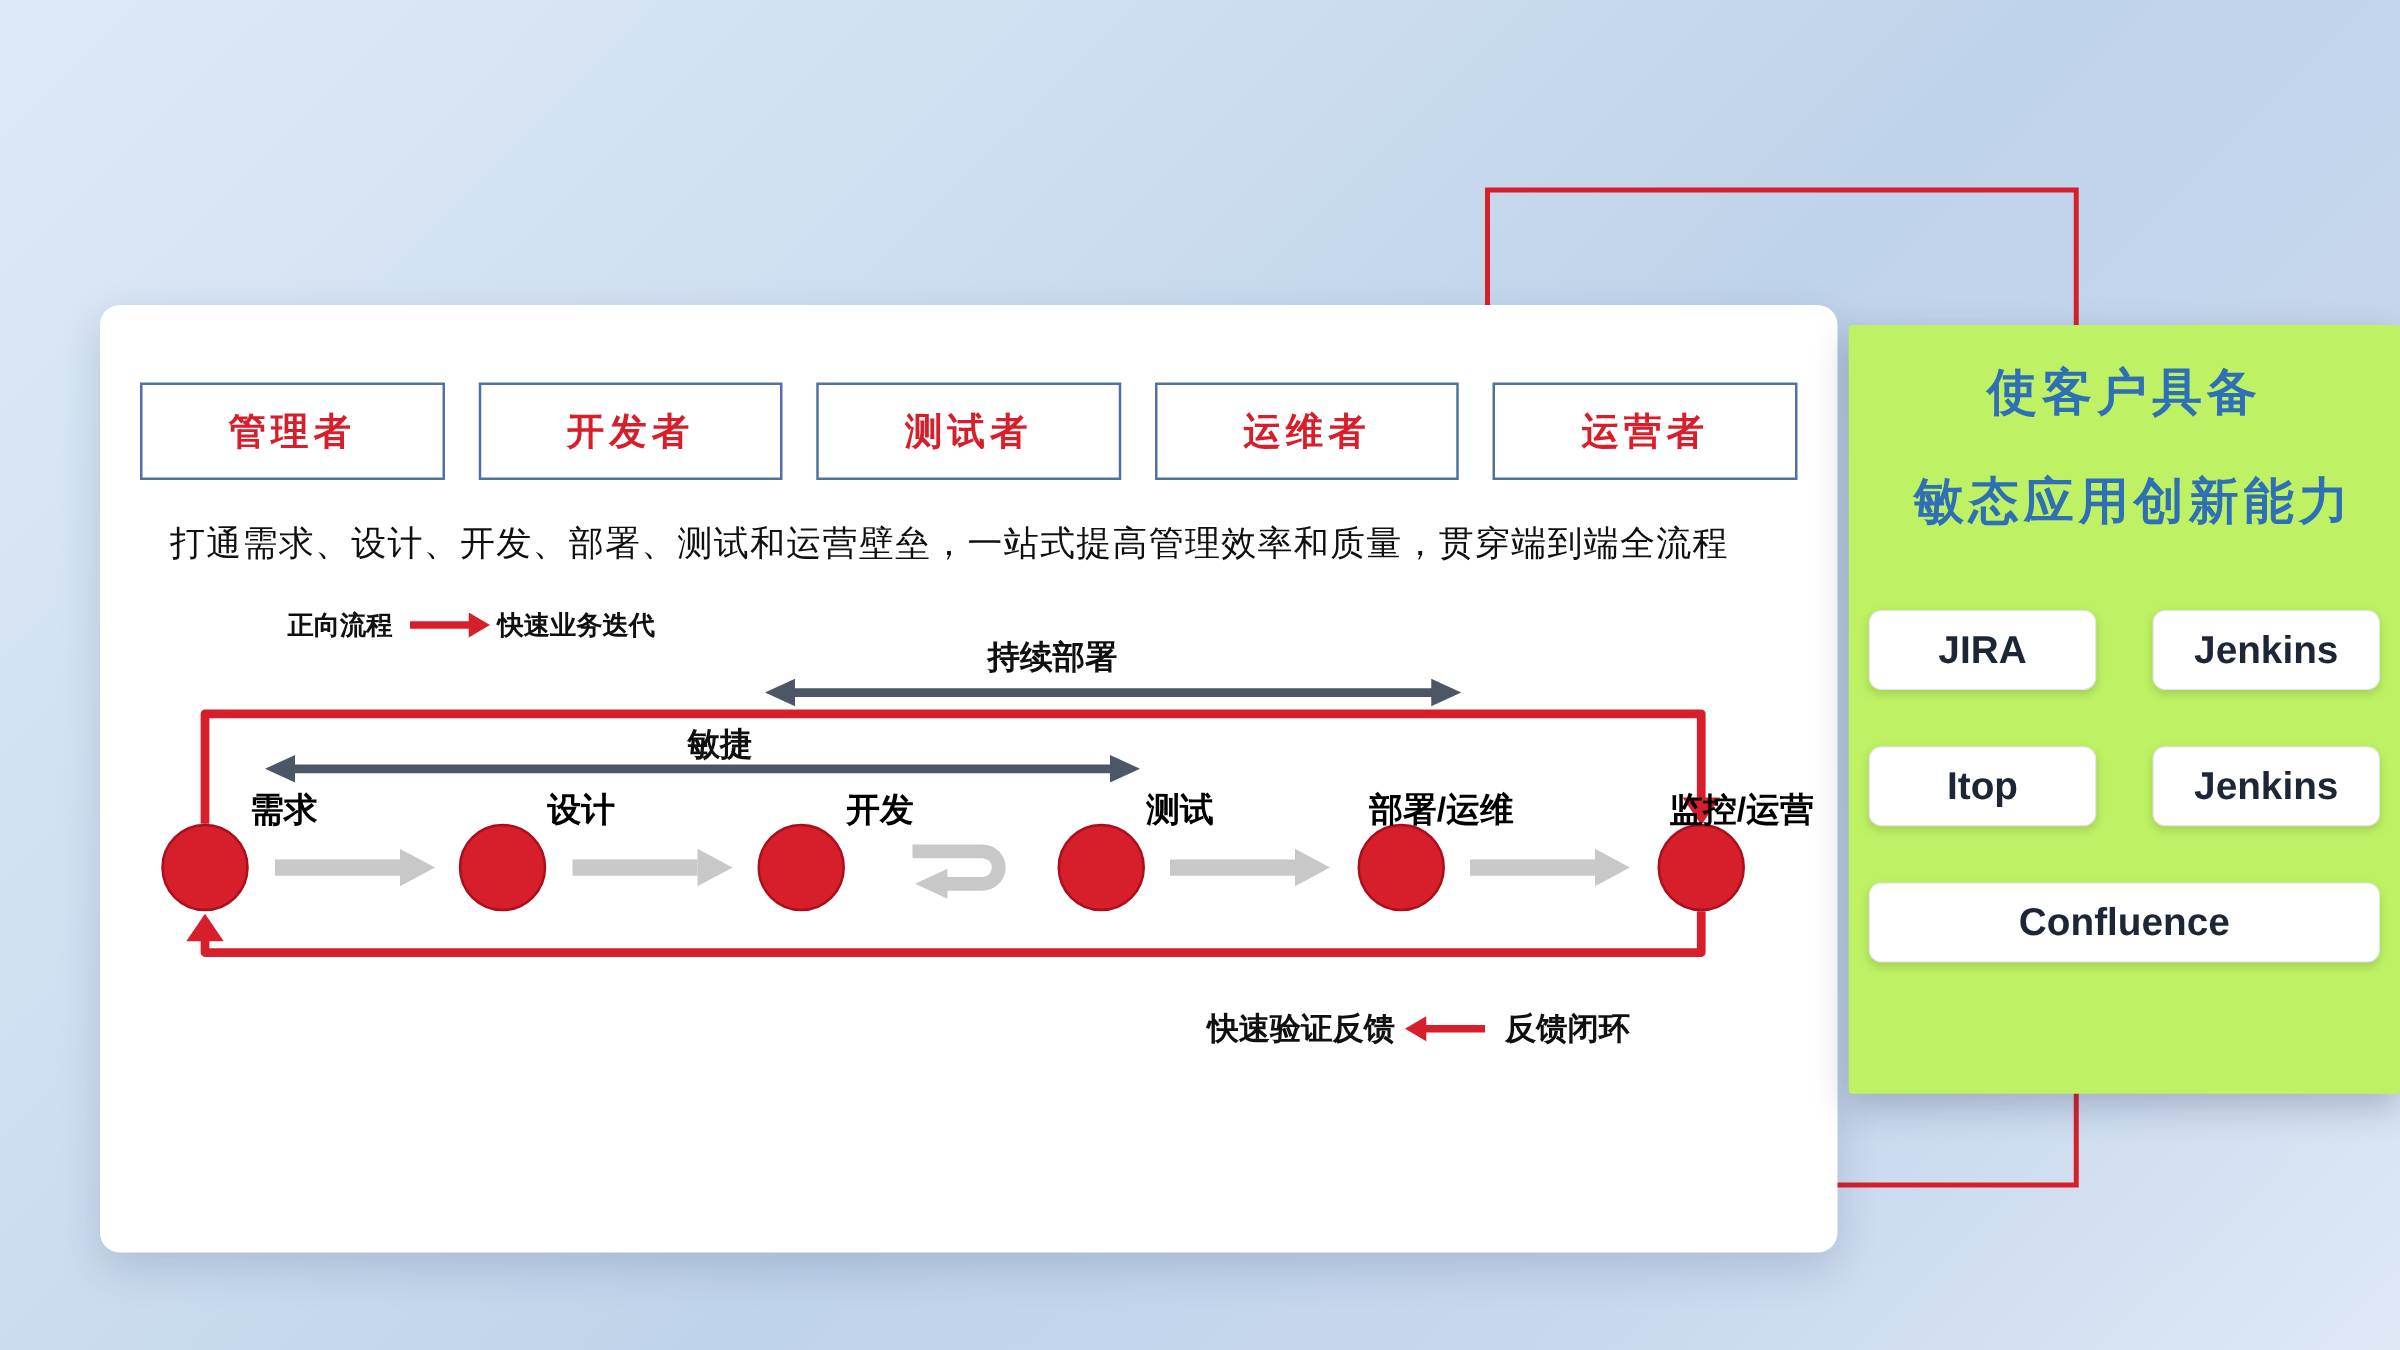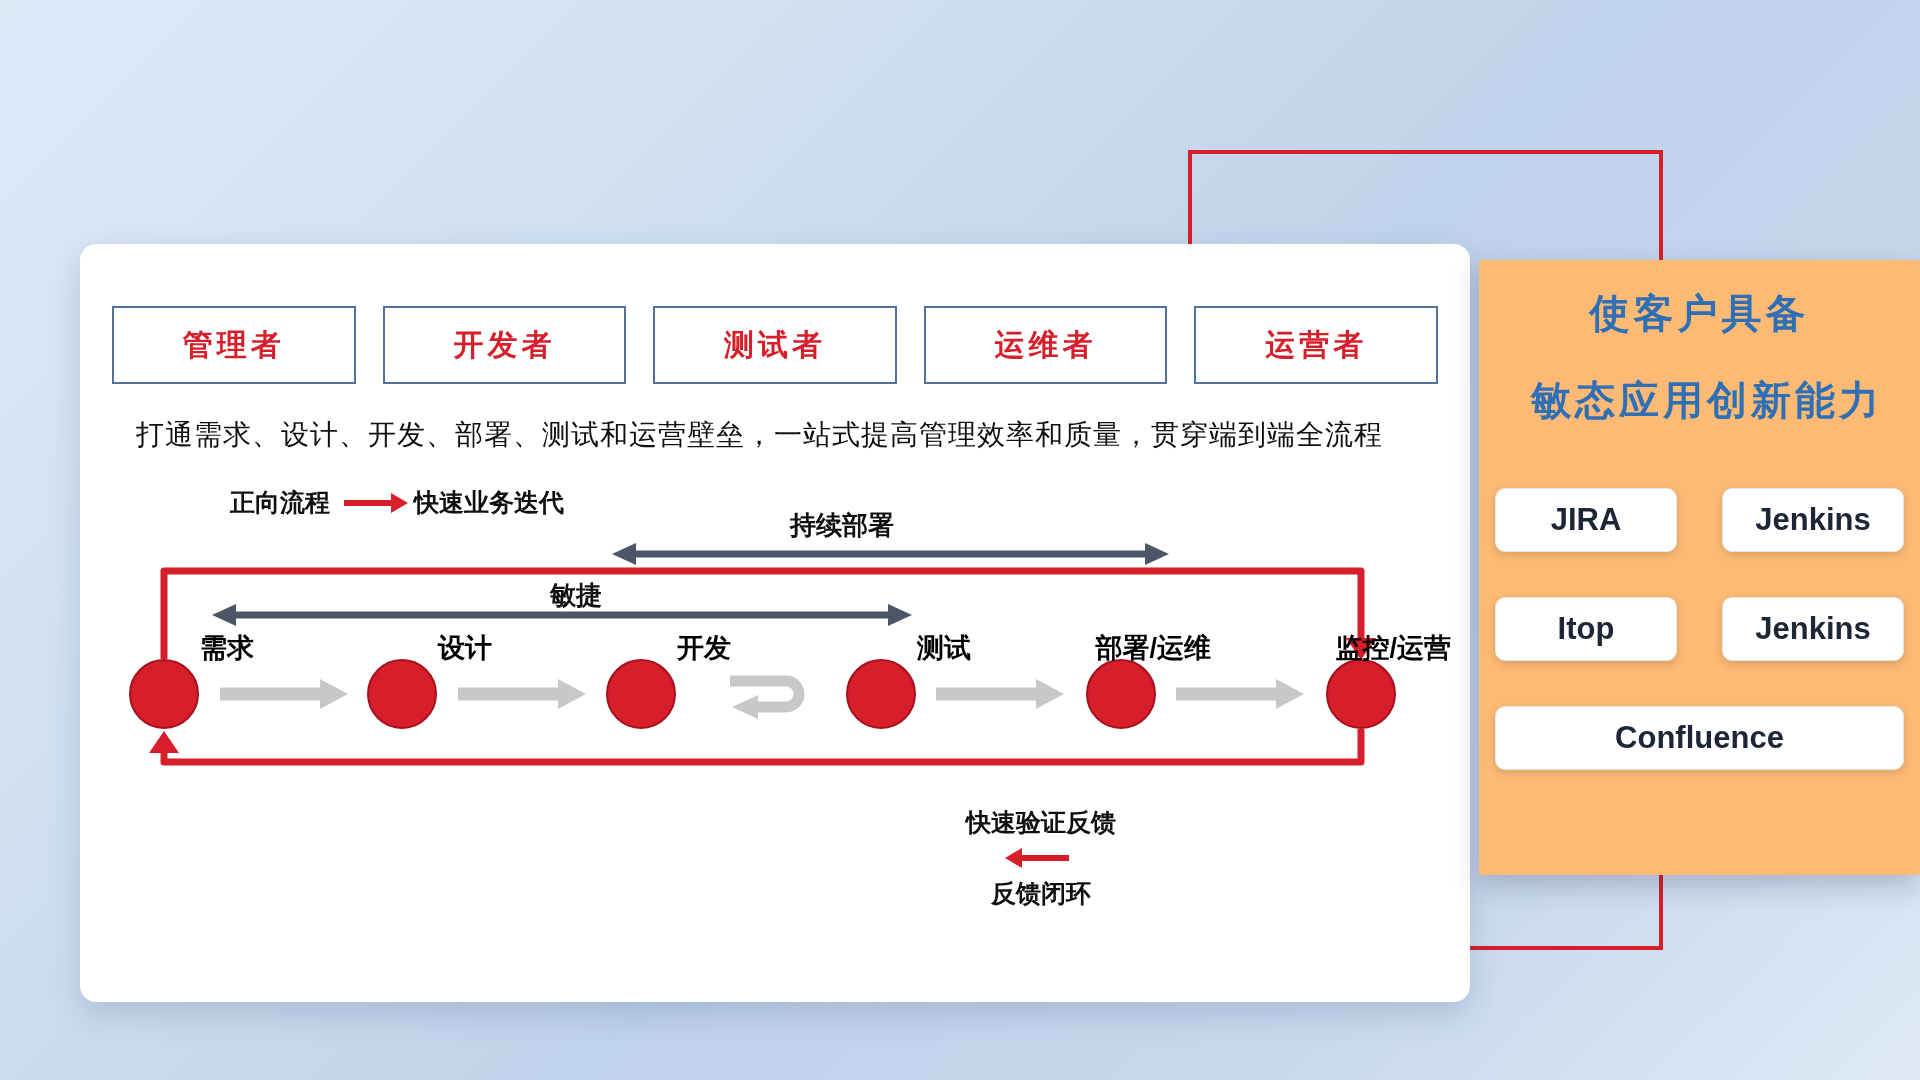--- a/index.html
+++ b/index.html
@@ -37,25 +37,25 @@
     color:var(--red);font-weight:bold;font-size:30px;letter-spacing:4px;
   }
 
   .desc{
     position:absolute;left:56px;top:172px;font-size:28px;font-weight:normal;
     color:var(--ink);letter-spacing:1px;white-space:nowrap;
   }
 
   .legend-forward{
     position:absolute;left:150px;top:242px;display:flex;align-items:center;gap:14px;
-    font-size:25px;font-weight:bold;color:var(--ink);
+    font-size:21px;font-weight:bold;color:var(--ink);
   }
   .legend-feedback{
     position:absolute;left:886px;top:562px;display:flex;align-items:center;gap:16px;
-    font-size:25px;font-weight:bold;color:var(--ink);flex-direction:column;
+    font-size:25px;font-weight:bold;color:var(--ink);
   }
   .arrow-right{position:relative;width:48px;height:6px;background:var(--red);margin-right:8px;}
   .arrow-right::after{
     content:"";position:absolute;right:-16px;top:50%;transform:translateY(-50%);
     border-left:17px solid var(--red);border-top:10px solid transparent;border-bottom:10px solid transparent;
   }
   .arrow-left{position:relative;width:48px;height:6px;background:var(--red);margin-left:8px;}
   .arrow-left::before{
     content:"";position:absolute;left:-16px;top:50%;transform:translateY(-50%);
     border-right:17px solid var(--red);border-top:10px solid transparent;border-bottom:10px solid transparent;
@@ -73,21 +73,21 @@
     background:var(--red);border:2px solid #a90f1c;z-index:3;
   }
   .stage-label{
     position:absolute;top:386px;width:180px;text-align:right;
     font-size:27px;font-weight:bold;color:#000;z-index:4;
   }
 
   
   .side-panel{
     position:absolute;left:1479px;top:260px;width:441px;height:615px;
-    background:#fdba74;border-radius:3px;z-index:3;
+    background:#bef264;border-radius:3px;z-index:3;
     box-shadow:0 10px 28px rgba(30,40,70,.25);
   }
   .side-title{
     margin-top:26px;text-align:center;font-size:40px;font-weight:bold;
     color:var(--blue);letter-spacing:4px;
   }
   .side-title.second{margin-top:32px;margin-left:15px;}
   .tools{
     position:absolute;left:16px;right:16px;top:228px;
     display:grid;grid-template-columns:1fr 1fr;column-gap:28px;row-gap:38px;gap:45px;

